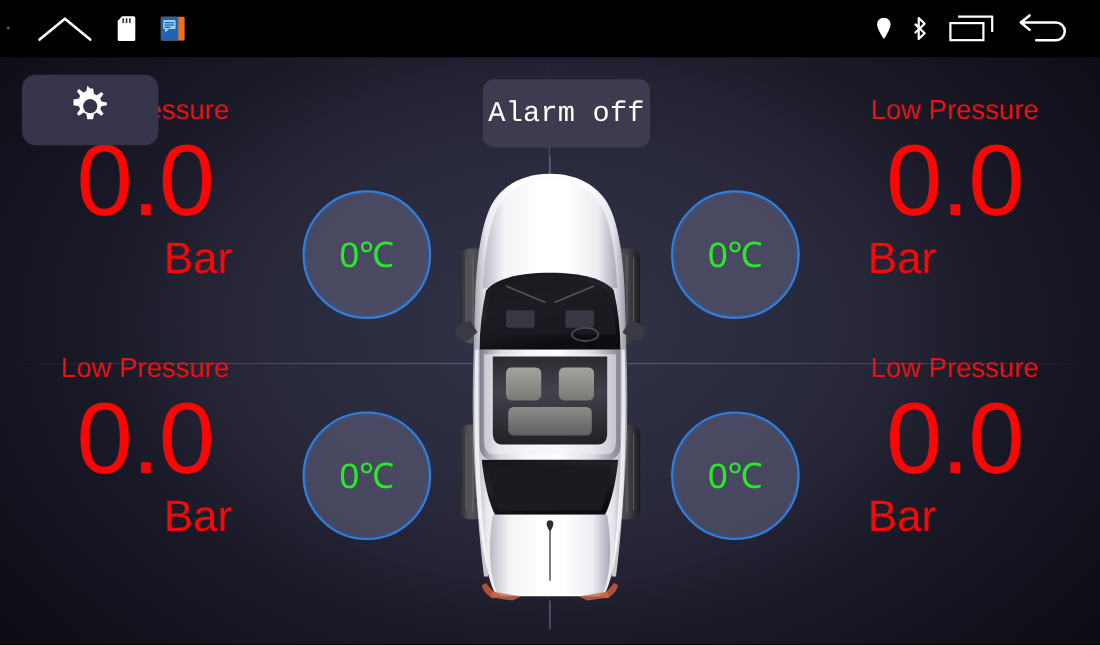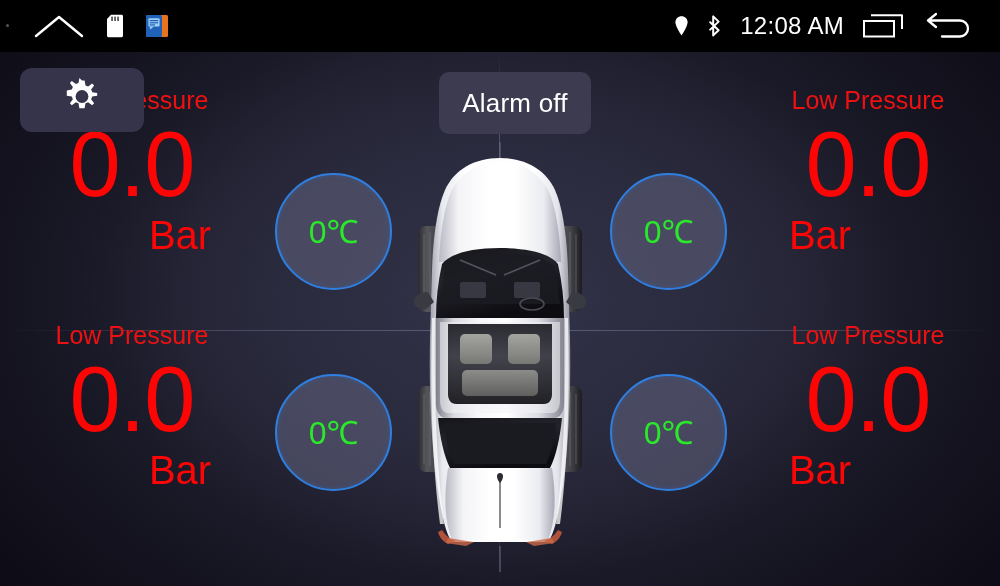--- a/index.html
+++ b/index.html
@@ -67,21 +67,21 @@
     background:#35344a; border-radius:12px;
     display:flex; align-items:center; justify-content:center;
     cursor:pointer; z-index:12;
   }
   .gear-btn svg{ width:42px; height:42px; }
 
   .alarm-btn{
     position:absolute; left:439px; top:20px; width:152px; height:62px;
     background:#3c3b50; border-radius:10px;
     display:flex; align-items:center; justify-content:center;
-    cursor:pointer; z-index:12;
+    cursor:pointer; z-index:12;font-family:Liberation Mono, monospace;
   }
   .alarm-btn span{
     color:#ffffff; font-size:26px; letter-spacing:0.2px;
   }
 
   
   .tyre{ position:absolute; z-index:10; width:300px; }
   .tyre .label{
     color:#ee1111; font-size:25px; line-height:1; white-space:nowrap;
   }
@@ -166,21 +166,20 @@
           <path d="M7.5 1.2 C4 1.2 1.4 3.8 1.4 7.2 C1.4 11.6 7.5 20.4 7.5 20.4 C7.5 20.4 13.6 11.6 13.6 7.2 C13.6 3.8 11 1.2 7.5 1.2 Z" fill="#ffffff"></path>
         </svg>
       </span>
 
       <span class="icon-bt">
         <svg viewBox="0 0 15 22" class="icon-bt">
           <path d="M6.2 1.4 L11.6 6.6 L3.2 14.6 M6.2 20.4 L11.6 15.2 L3.2 7.2 M6.2 1.4 L6.2 20.4" fill="none" stroke="#ffffff" stroke-width="2.0" stroke-linejoin="round" stroke-linecap="round"></path>
         </svg>
       </span>
 
-      <span class="clock">12:08 AM</span>
 
       <span class="icon-recent">
         <svg viewBox="0 0 42 26" class="icon-recent">
           <path d="M9 2.2 L40 2.2 L40 16" fill="none" stroke="#ffffff" stroke-width="2.0" stroke-linejoin="round"></path>
           <rect x="2" y="8" width="30" height="15.5" fill="none" stroke="#ffffff" stroke-width="2.0"></rect>
         </svg>
       </span>
 
       <span class="icon-back">
         <svg viewBox="0 0 52 30" class="icon-back">

